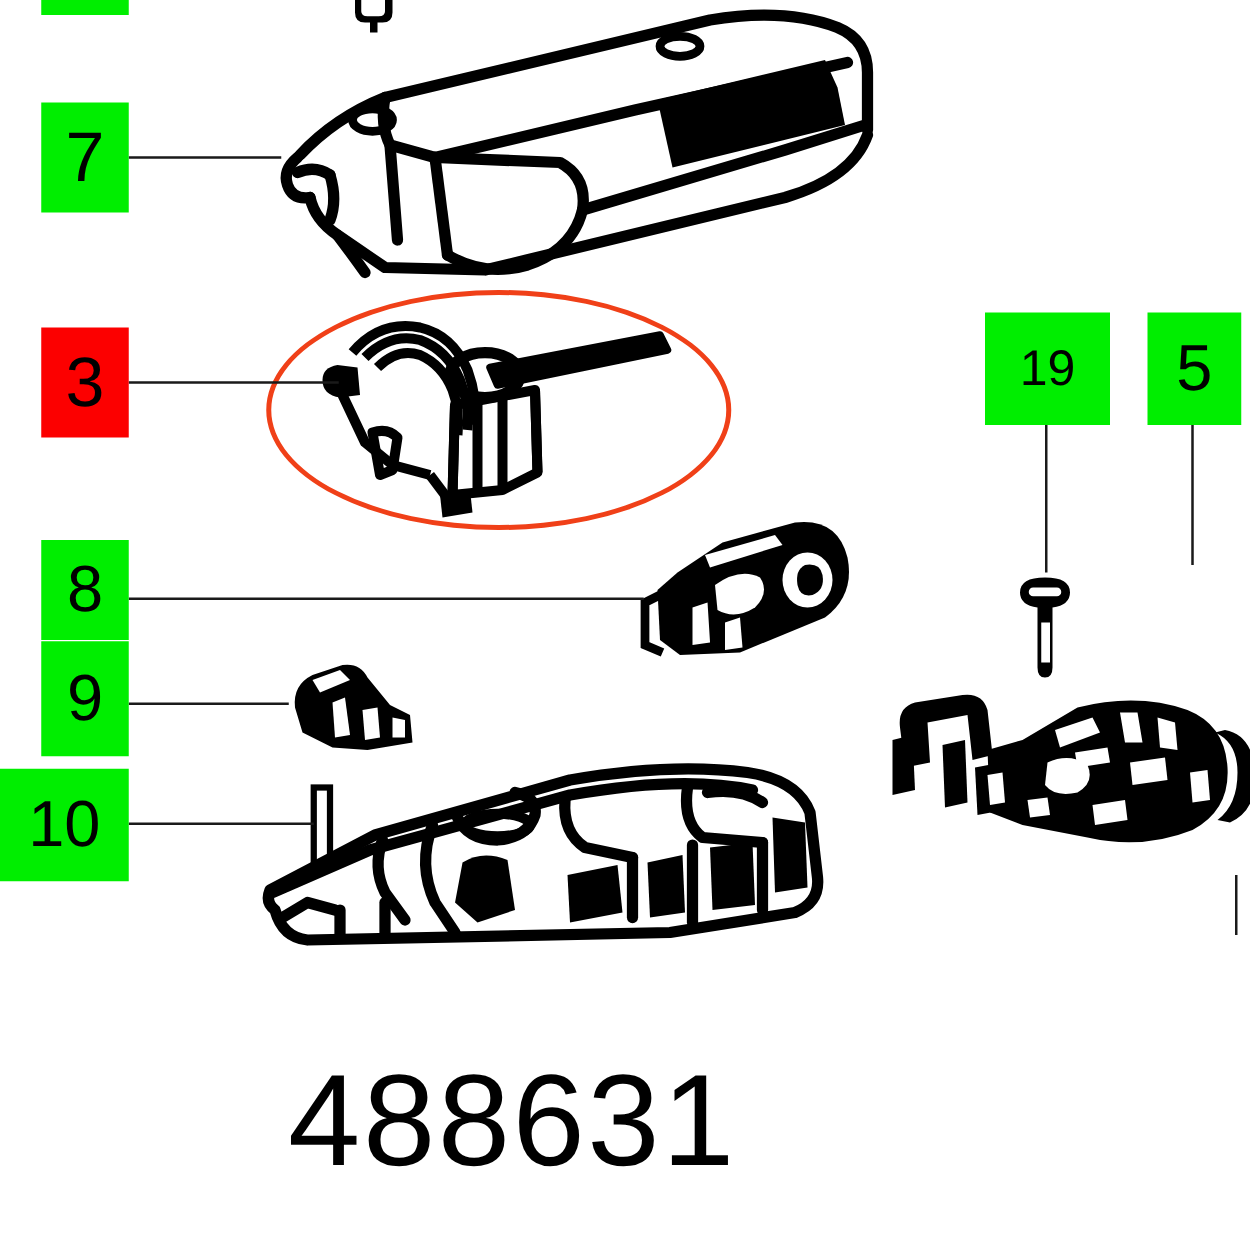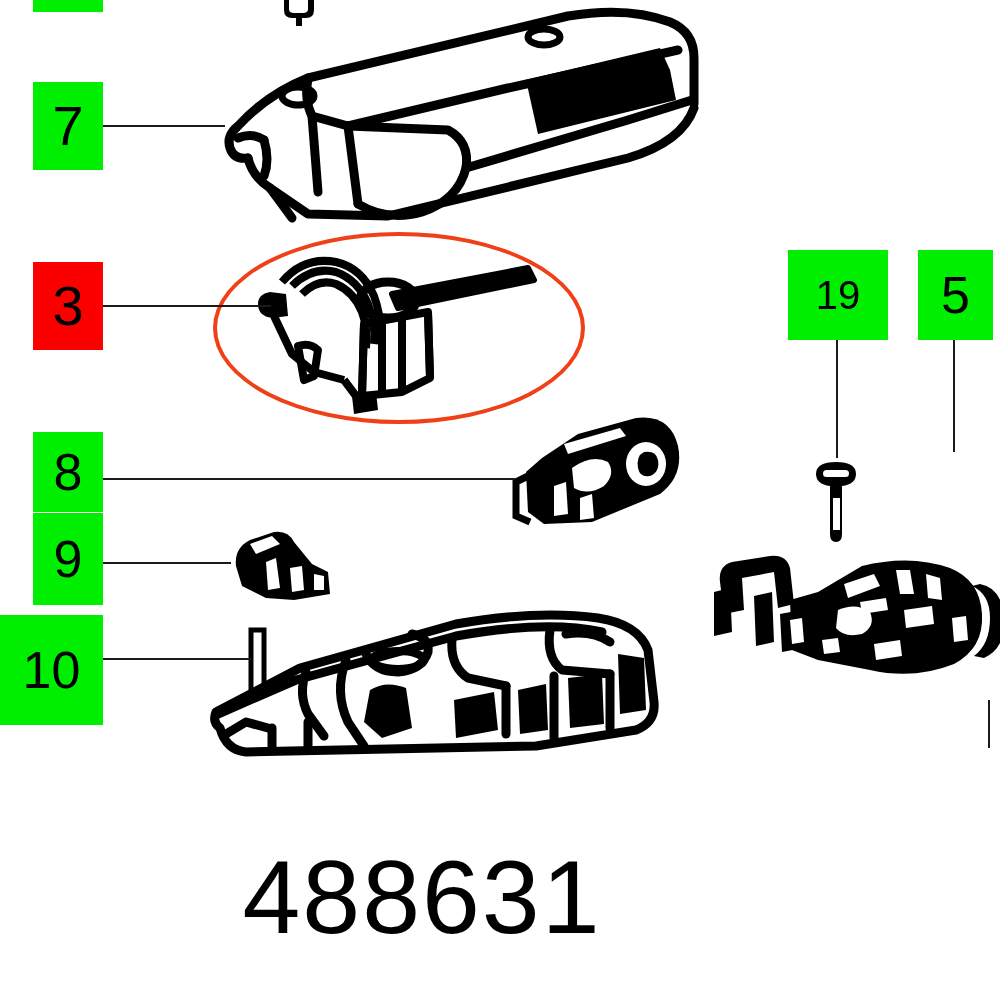--- a/index.html
+++ b/index.html
@@ -41,21 +41,21 @@
   }
   .ellipse-highlight {
     position: absolute;
     box-sizing: border-box;
     border: 4px solid #f04018;
     border-radius: 50%;
     background: transparent;
   }
   #caption {
     position: absolute;
-    left: 12px;
+    left: 0;
     width: 820px;
     text-align: center;
     color: #000000;
     font-family: "Liberation Sans", sans-serif;
     letter-spacing: 2px;
   }
 </style>
 </head>
 <body>
 
@@ -233,21 +233,21 @@
   </div>
   <div class="label-box label-red" id="lb-label-3" style="left: 33px; top: 262px; width: 70px; height: 88px; font-size: 56px; background: rgb(252, 0, 0);">
     <span>3</span>
   </div>
   <div class="label-box label-green" id="lb-label-8" style="left: 33px; top: 432px; width: 70px; height: 80px; font-size: 52px; background: rgb(0, 238, 0);">
     <span>8</span>
   </div>
   <div class="label-box label-green" id="lb-label-9" style="left: 33px; top: 513px; width: 70px; height: 92px; font-size: 52px; background: rgb(0, 238, 0);">
     <span>9</span>
   </div>
-  <div class="label-box label-green" id="lb-label-10" style="left: 0px; top: 615px; width: 103px; height: 110px; font-size: 52px; background: rgb(0, 238, 0);">
+  <div class="label-box label-green" id="lb-label-10" style="left: 0px; top: 615px; width: 103px; height: 90px; font-size: 52px; background: rgb(0, 238, 0);">
     <span>10</span>
   </div>
   <div class="label-box label-green" id="lb-label-19" style="left: 788px; top: 250px; width: 100px; height: 90px; font-size: 40px; background: rgb(0, 238, 0);">
     <span>19</span>
   </div>
   <div class="label-box label-green" id="lb-label-5" style="left: 918px; top: 250px; width: 75px; height: 90px; font-size: 52px; background: rgb(0, 238, 0);">
     <span>5</span>
   </div>
 
   <div id="caption" style="top:838px; font-size:104px;">488631</div>

